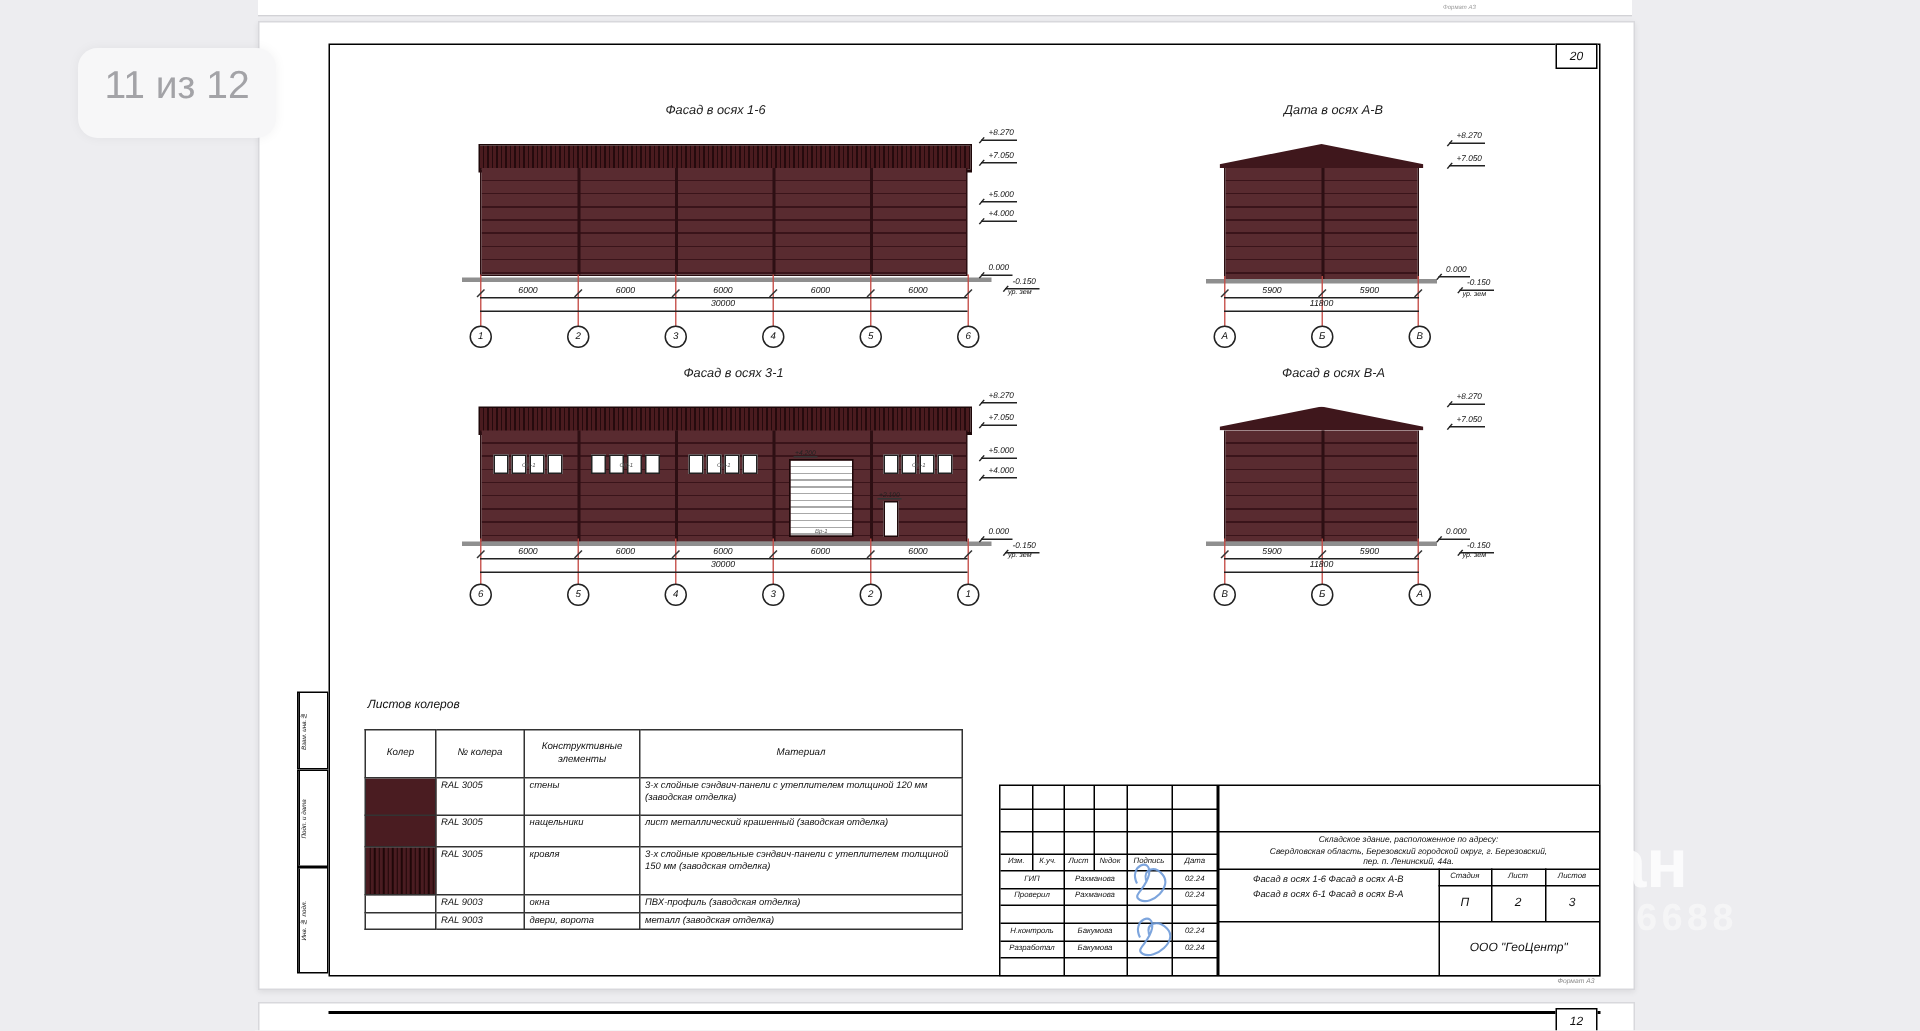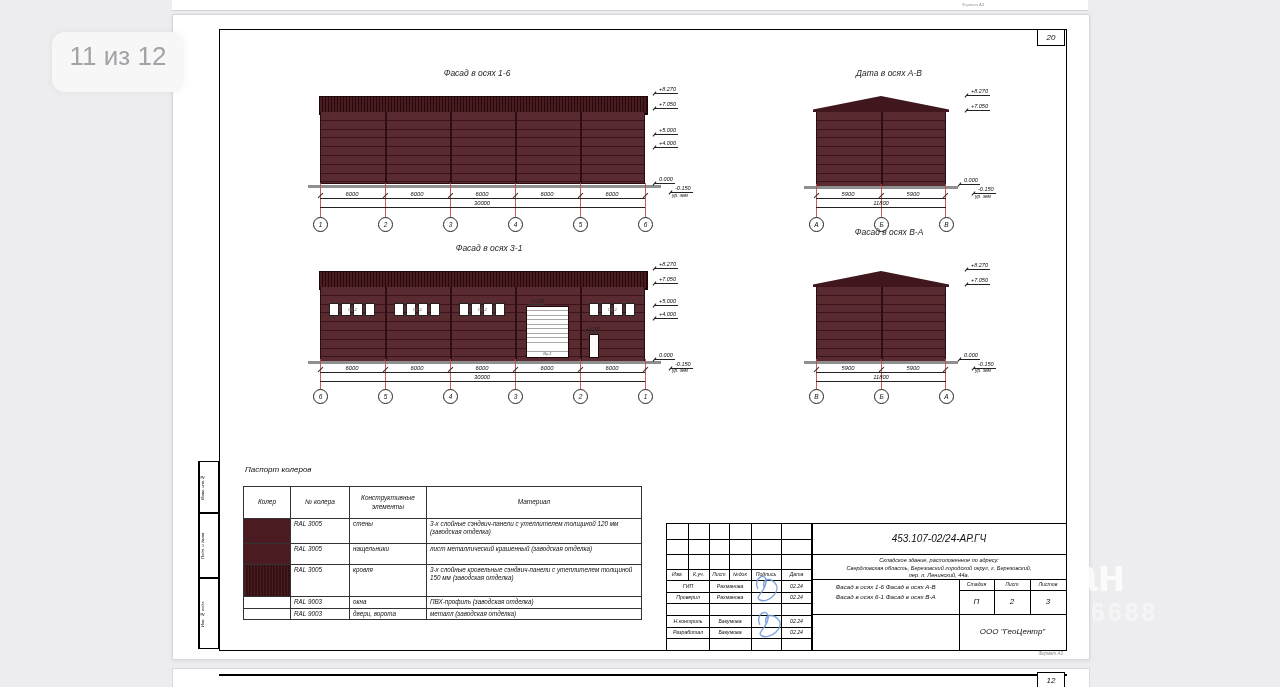--- a/index.html
+++ b/index.html
@@ -236,21 +236,21 @@
     <span class="bub" style="left:400px;top:374px">2</span>
     <span class="bub" style="left:465px;top:374px">1</span>
     <span class="elev" style="left:481px;top:246px">+8.270</span>
     <span class="elev" style="left:481px;top:261px">+7.050</span>
     <span class="elev" style="left:481px;top:283px">+5.000</span>
     <span class="elev" style="left:481px;top:296px">+4.000</span>
     <span class="elev" style="left:481px;top:337px">0.000</span>
     <span class="elev" style="left:497px;top:346px">-0.150</span>
     <span class="elev noline" style="left:499px;top:353px">ур. зем</span>
 
-    <div class="f-title" style="left:626px;top:212px">Фасад в осях В-А</div>
+    <div class="f-title" style="left:626px;top:228px">Фасад в осях В-А</div>
     <div class="gable" style="left:640px;top:256px;width:136px;height:16px"></div>
     <div class="walls" style="left:643px;top:272px;width:128px;height:74px">
       <b class="bay" style="left:64px"></b>
     </div>
     <b class="gl" style="left:631px;top:346px;width:154px"></b>
     <b class="ax" style="left:643px;top:344px;height:42px"></b>
     <b class="ax" style="left:708px;top:344px;height:42px"></b>
     <b class="ax" style="left:772px;top:344px;height:42px"></b>
     <b class="dl" style="left:643px;top:357px;width:130px"></b>
     <b class="tk" style="left:640px;top:354px"></b>
@@ -262,21 +262,21 @@
     <span class="dim" style="left:688px;top:359px">11800</span>
     <span class="bub" style="left:636px;top:374px">В</span>
     <span class="bub" style="left:701px;top:374px">Б</span>
     <span class="bub" style="left:766px;top:374px">А</span>
     <span class="elev" style="left:793px;top:247px">+8.270</span>
     <span class="elev" style="left:793px;top:262px">+7.050</span>
     <span class="elev" style="left:786px;top:337px">0.000</span>
     <span class="elev" style="left:800px;top:346px">-0.150</span>
     <span class="elev noline" style="left:802px;top:353px">ур. зем</span>
 
-    <div class="pp-label">Паспорт колеров</div>
+    <div class="pp-label">Листов колеров</div>
     <div class="pp">
       <table>
         <colgroup>
             <col style="width:47px">
             <col style="width:59px">
             <col style="width:77px">
             <col style="width:215px">
           </colgroup>
         <tbody>
             <tr class="h" style="height:32px">
@@ -313,21 +313,20 @@
           <td class="sw white"></td>
           <td>RAL 9003</td>
           <td>двери, ворота</td>
           <td>металл (заводская отделка)</td>
         </tr>
       </tbody>
         </table>
     </div>
 
     <div class="tb">
-      <span class="tc" style="left:145px;top:0;width:254px;height:30px;line-height:30px;font-size:10px">453.107-02/24-АР.ГЧ</span>
       <div class="tc" style="left:150px;top:33px;width:244px;font-size:5.6px;line-height:1.35">
         <div>Складское здание, расположенное по адресу:</div>
         <div>Свердловская область, Березовский городской округ, г. Березовский,</div>
         <div>пер. п. Ленинский, 44а.</div>
       </div>
       <span class="tc" style="left:0;top:45px;width:21px;height:11px;line-height:11px">Изм.</span>
       <span class="tc" style="left:21px;top:45px;width:21px;height:11px;line-height:11px">К.уч.</span>
       <span class="tc" style="left:42px;top:45px;width:20px;height:11px;line-height:11px">Лист</span>
       <span class="tc" style="left:62px;top:45px;width:22px;height:11px;line-height:11px">№док</span>
       <span class="tc" style="left:84px;top:45px;width:30px;height:11px;line-height:11px">Подпись</span>

